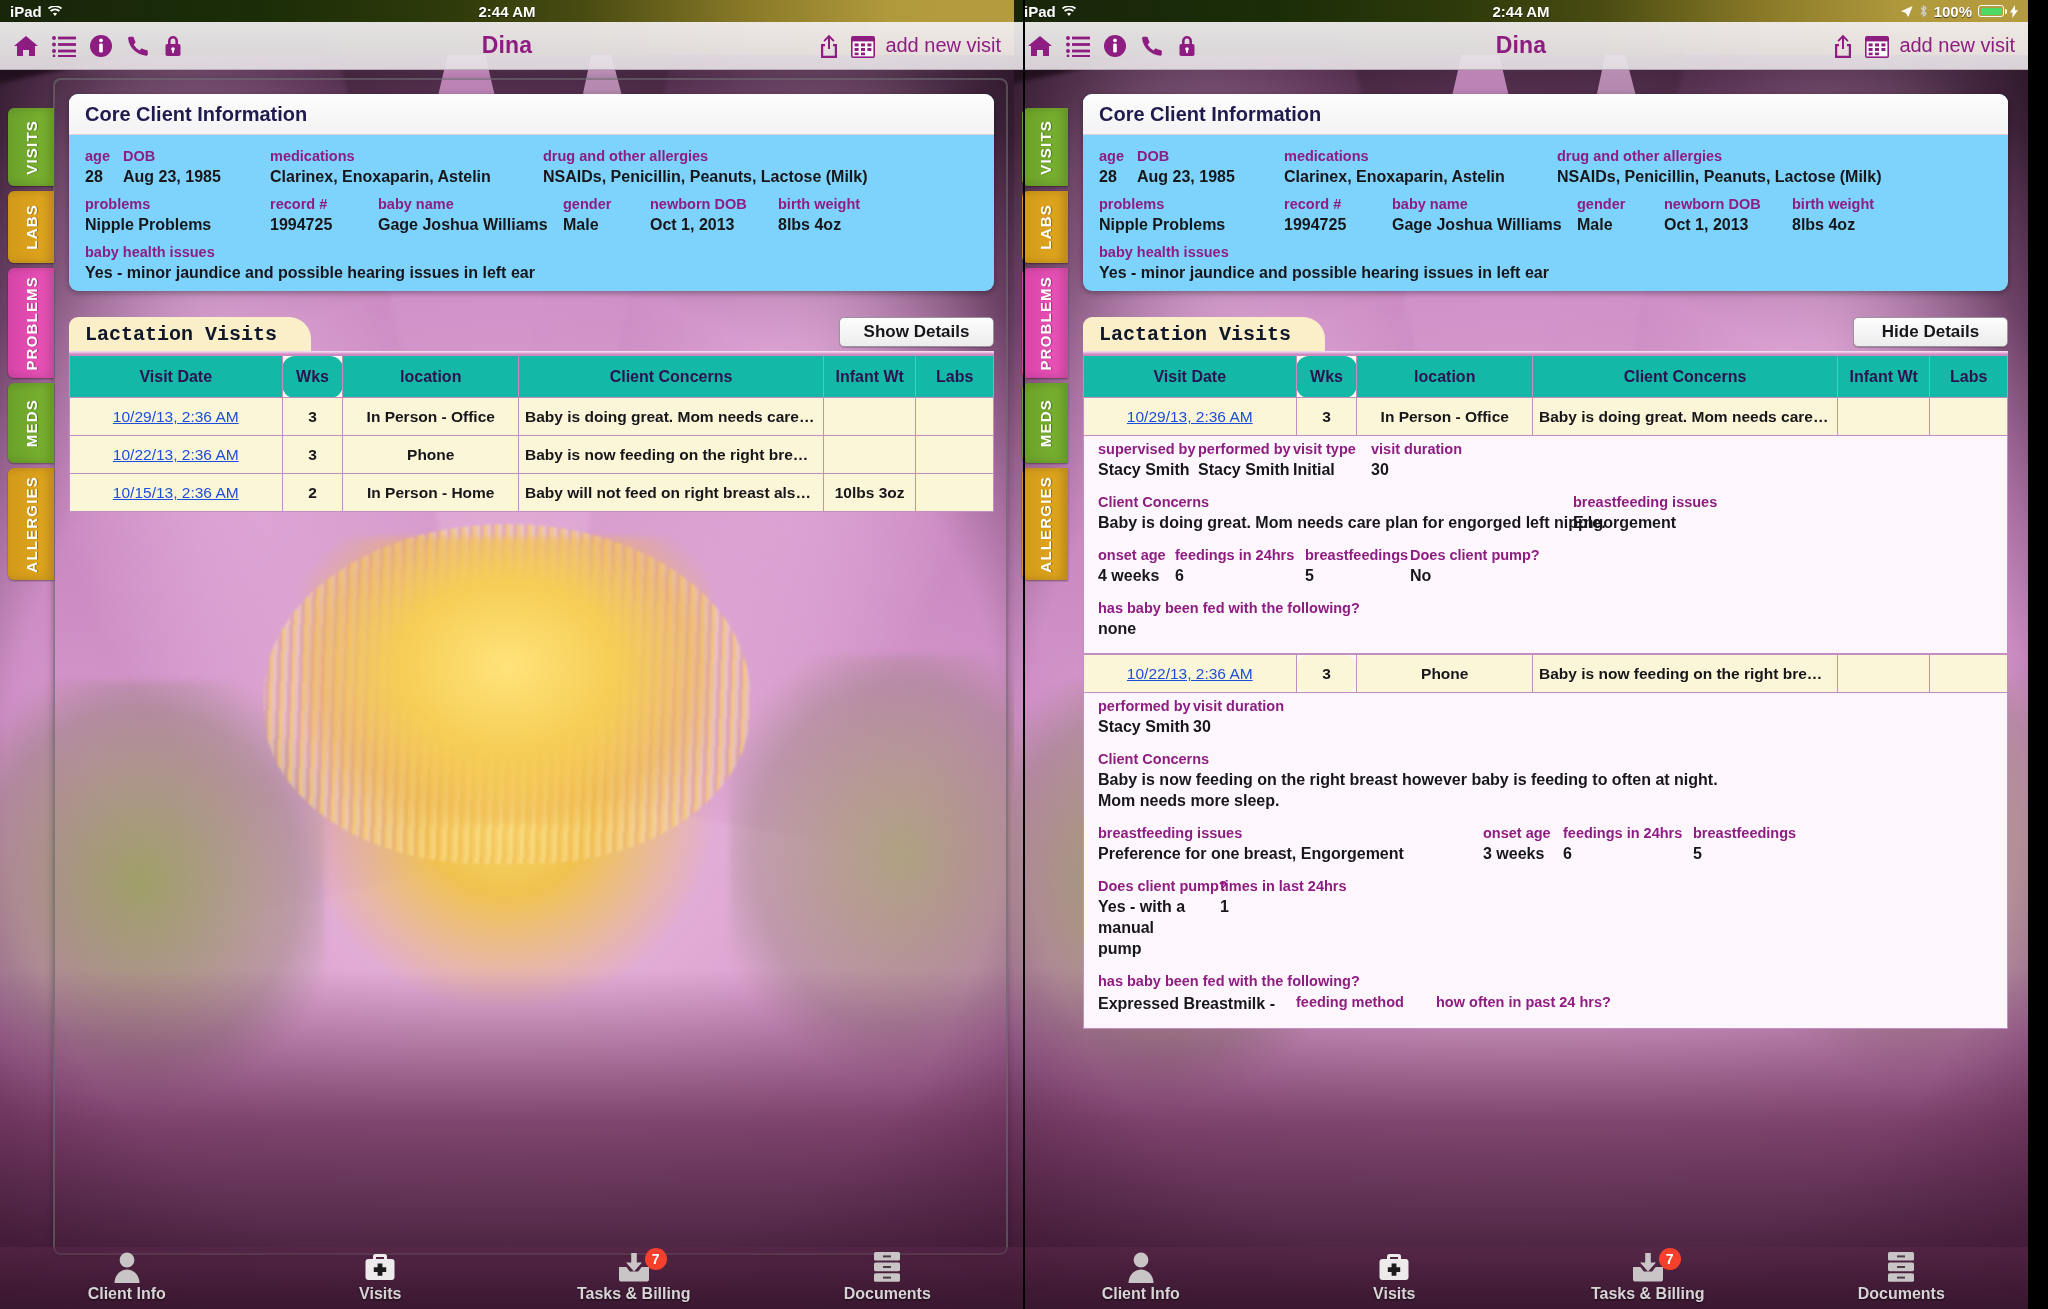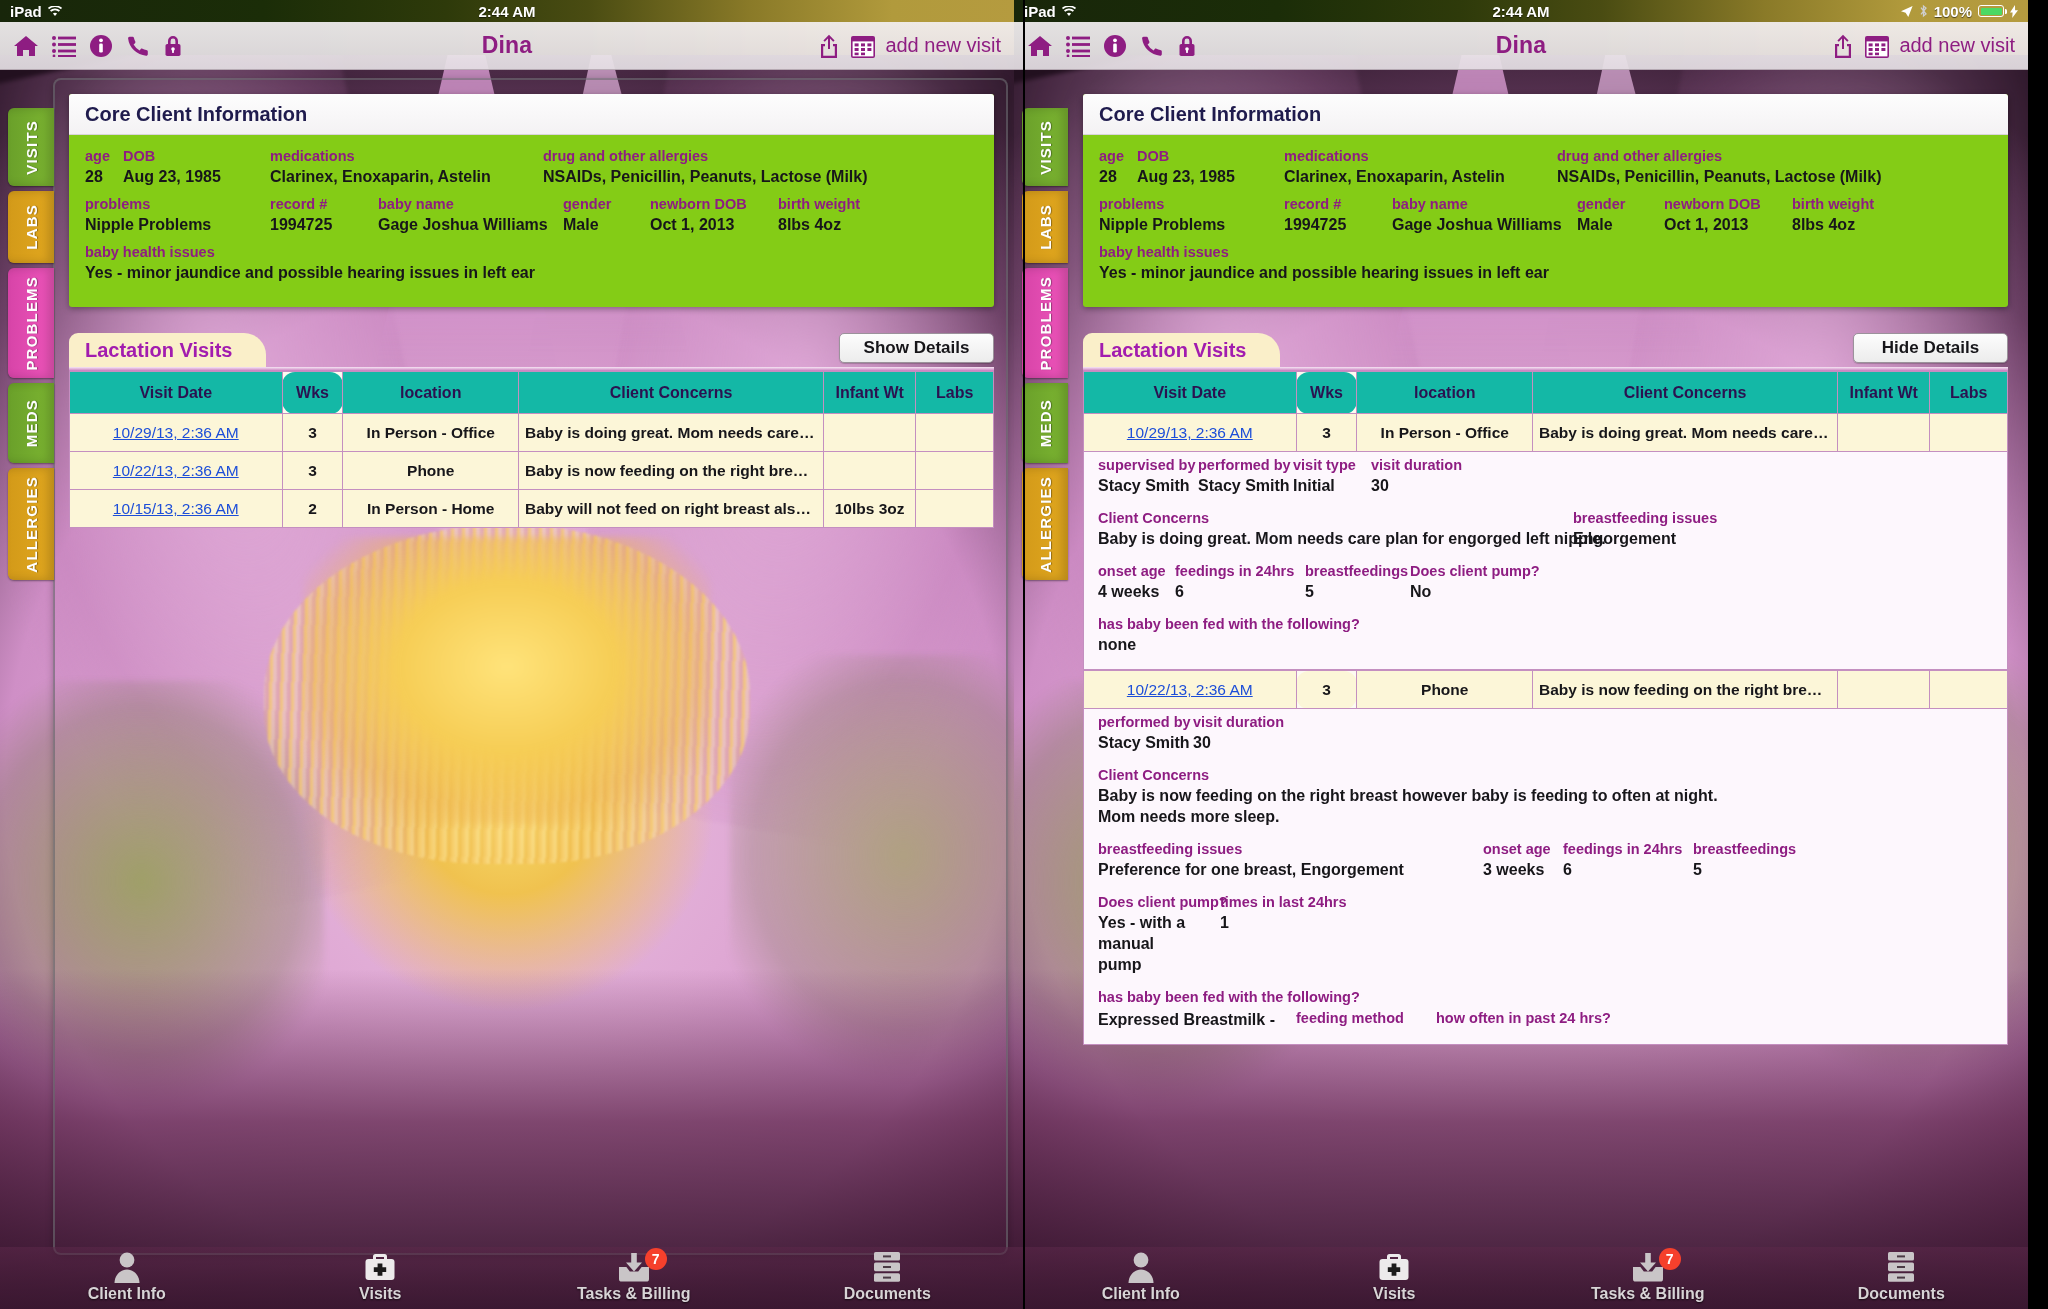--- a/index.html
+++ b/index.html
@@ -90,40 +90,40 @@
   .st-allergies { background:linear-gradient(90deg,#d39a19,#e2a81f); height:112px; }
 
   
   .content { position:absolute; left:28px; right:8px; top:80px; bottom:56px; z-index:20; }
   .scroll-shell { position:absolute; left:27px; right:0; top:0; bottom:0;
      border-radius:6px; overflow:hidden;
      box-shadow:0 0 0 2px rgba(120,120,125,.55), 0 2px 8px rgba(0,0,0,.45); }
   .pane.right .scroll-shell { box-shadow:none; border-radius:0; }
 
   
-  .card { background:#84cc16; border-radius:3px; margin:14px 12px 0 14px;
+  .card { background:#7dd3fc; border-radius:9px; margin:14px 12px 0 14px;
     box-shadow:0 2px 6px rgba(0,0,0,.35); overflow:hidden; }
   .card-head { padding:9px 16px 8px; border-bottom:1px solid #d9d4d9;
     background:linear-gradient(180deg,#fdfdfd,#f4f2f4); }
   .card-head h2 { font-size:20px; font-weight:bold; color:#1f1b4d; }
-  .card-body { padding:10px 16px 24px; }
+  .card-body { padding:10px 16px 8px; }
 
   .fieldrow { display:flex; margin-top:8px; }
   .fieldrow.first { margin-top:2px; }
   .field { display:flex; flex-direction:column; }
   .flabel { font-size:14.5px; font-weight:bold; color:#8e1d82; line-height:19px; white-space:nowrap; }
   .fvalue { font-size:16px; font-weight:bold; color:#17161a; line-height:21px; white-space:nowrap; }
 
   
   .lv { margin:26px 12px 0 14px; position:relative; }
   .lv-tabhead { position:relative; height:34px; }
   .lv-tab { position:absolute; left:0; top:0; height:34px; padding:0 34px 0 16px;
     background:#faefc9; border-radius:9px 22px 0 0;
     display:flex; align-items:center; }
-  .lv-tab h2 { font-size:20px; font-weight:bold; color:#a21caf; }
+  .lv-tab h2 { font-size:20px; font-weight:bold; color:#0f172a;font-family:Liberation Mono, monospace; }
   .lv-rule { height:4px; background:linear-gradient(180deg,#f6e6f4,#c879bd); }
   .lv-btn { position:absolute; right:0; top:0px; height:30px; min-width:155px;
     background:linear-gradient(180deg,#fdfdfd,#ececec); border:1px solid #9b929b;
     border-radius:5px; display:flex; align-items:center; justify-content:center;
     font-size:17px; font-weight:bold; color:#17161a; cursor:pointer;
     box-shadow:0 1px 1px rgba(0,0,0,.2); }
 
   table.visits { width:100%; border-collapse:collapse; background:#fdfbf1; table-layout:fixed; }
   table.visits th, table.visits td { border:1px solid #c48fc0; padding:7px 6px; font-size:15.5px;
     text-align:center; vertical-align:middle; overflow:hidden; white-space:nowrap; text-overflow:ellipsis; }

